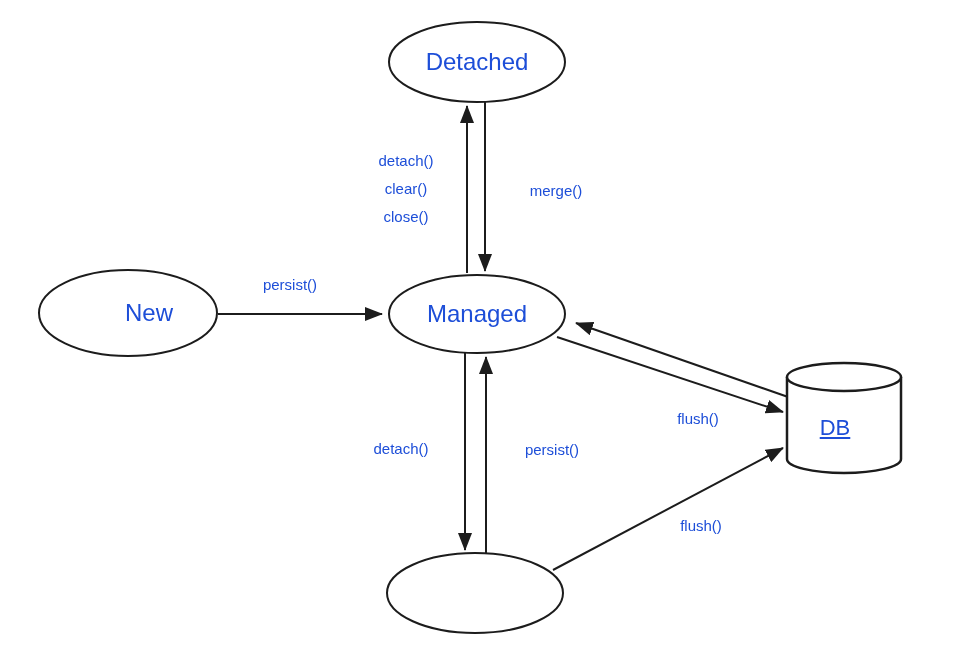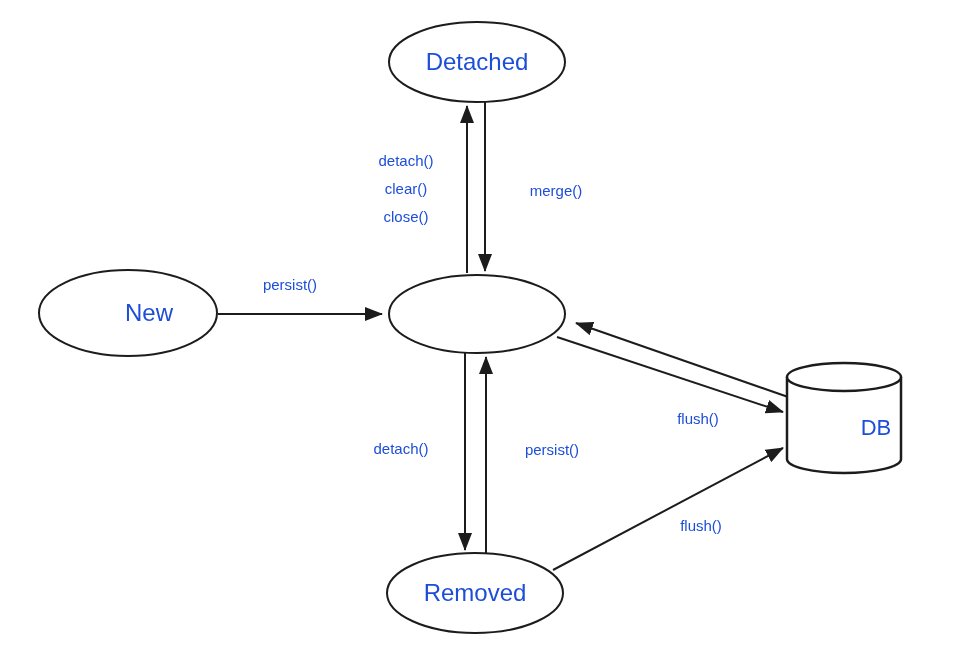--- a/index.html
+++ b/index.html
@@ -78,24 +78,24 @@
     <g>
       <path d="M 787 377 L 787 459 A 57 14 0 0 0 901 459 L 901 377" fill="#ffffff" stroke="#1c1c1c" stroke-width="2.5"></path>
       <ellipse cx="844" cy="377" rx="57" ry="14" fill="#ffffff" stroke="#1c1c1c" stroke-width="2.5"></ellipse>
     </g>
   </svg>
 
   <div class="label node-label" style="left:477px; top:62px;">Detached</div>
 
   <div class="label node-label" style="left:128px; top:313px;margin-left:21px;">New</div>
 
+  <div class="label node-label" style="left:477px; top:314px;">Managed</div>
 
-  <div class="label node-label" style="left:475px; top:593px;">Removed</div>
 
-  <div class="label db-label" style="left:876px; top:428px;">DB</div>
+  <div class="label db-label" style="left:835px; top:428px;text-decoration:underline;">DB</div>
 
   <div class="label edge-label" style="left:290px; top:285px;">persist()</div>
 
   <div class="label edge-label" style="left:406px; top:189px;">detach()
 clear()
 close()</div>
 
   <div class="label edge-label" style="left:556px; top:191px;">merge()</div>
 
   <div class="label edge-label" style="left:401px; top:449px;">detach()</div>

